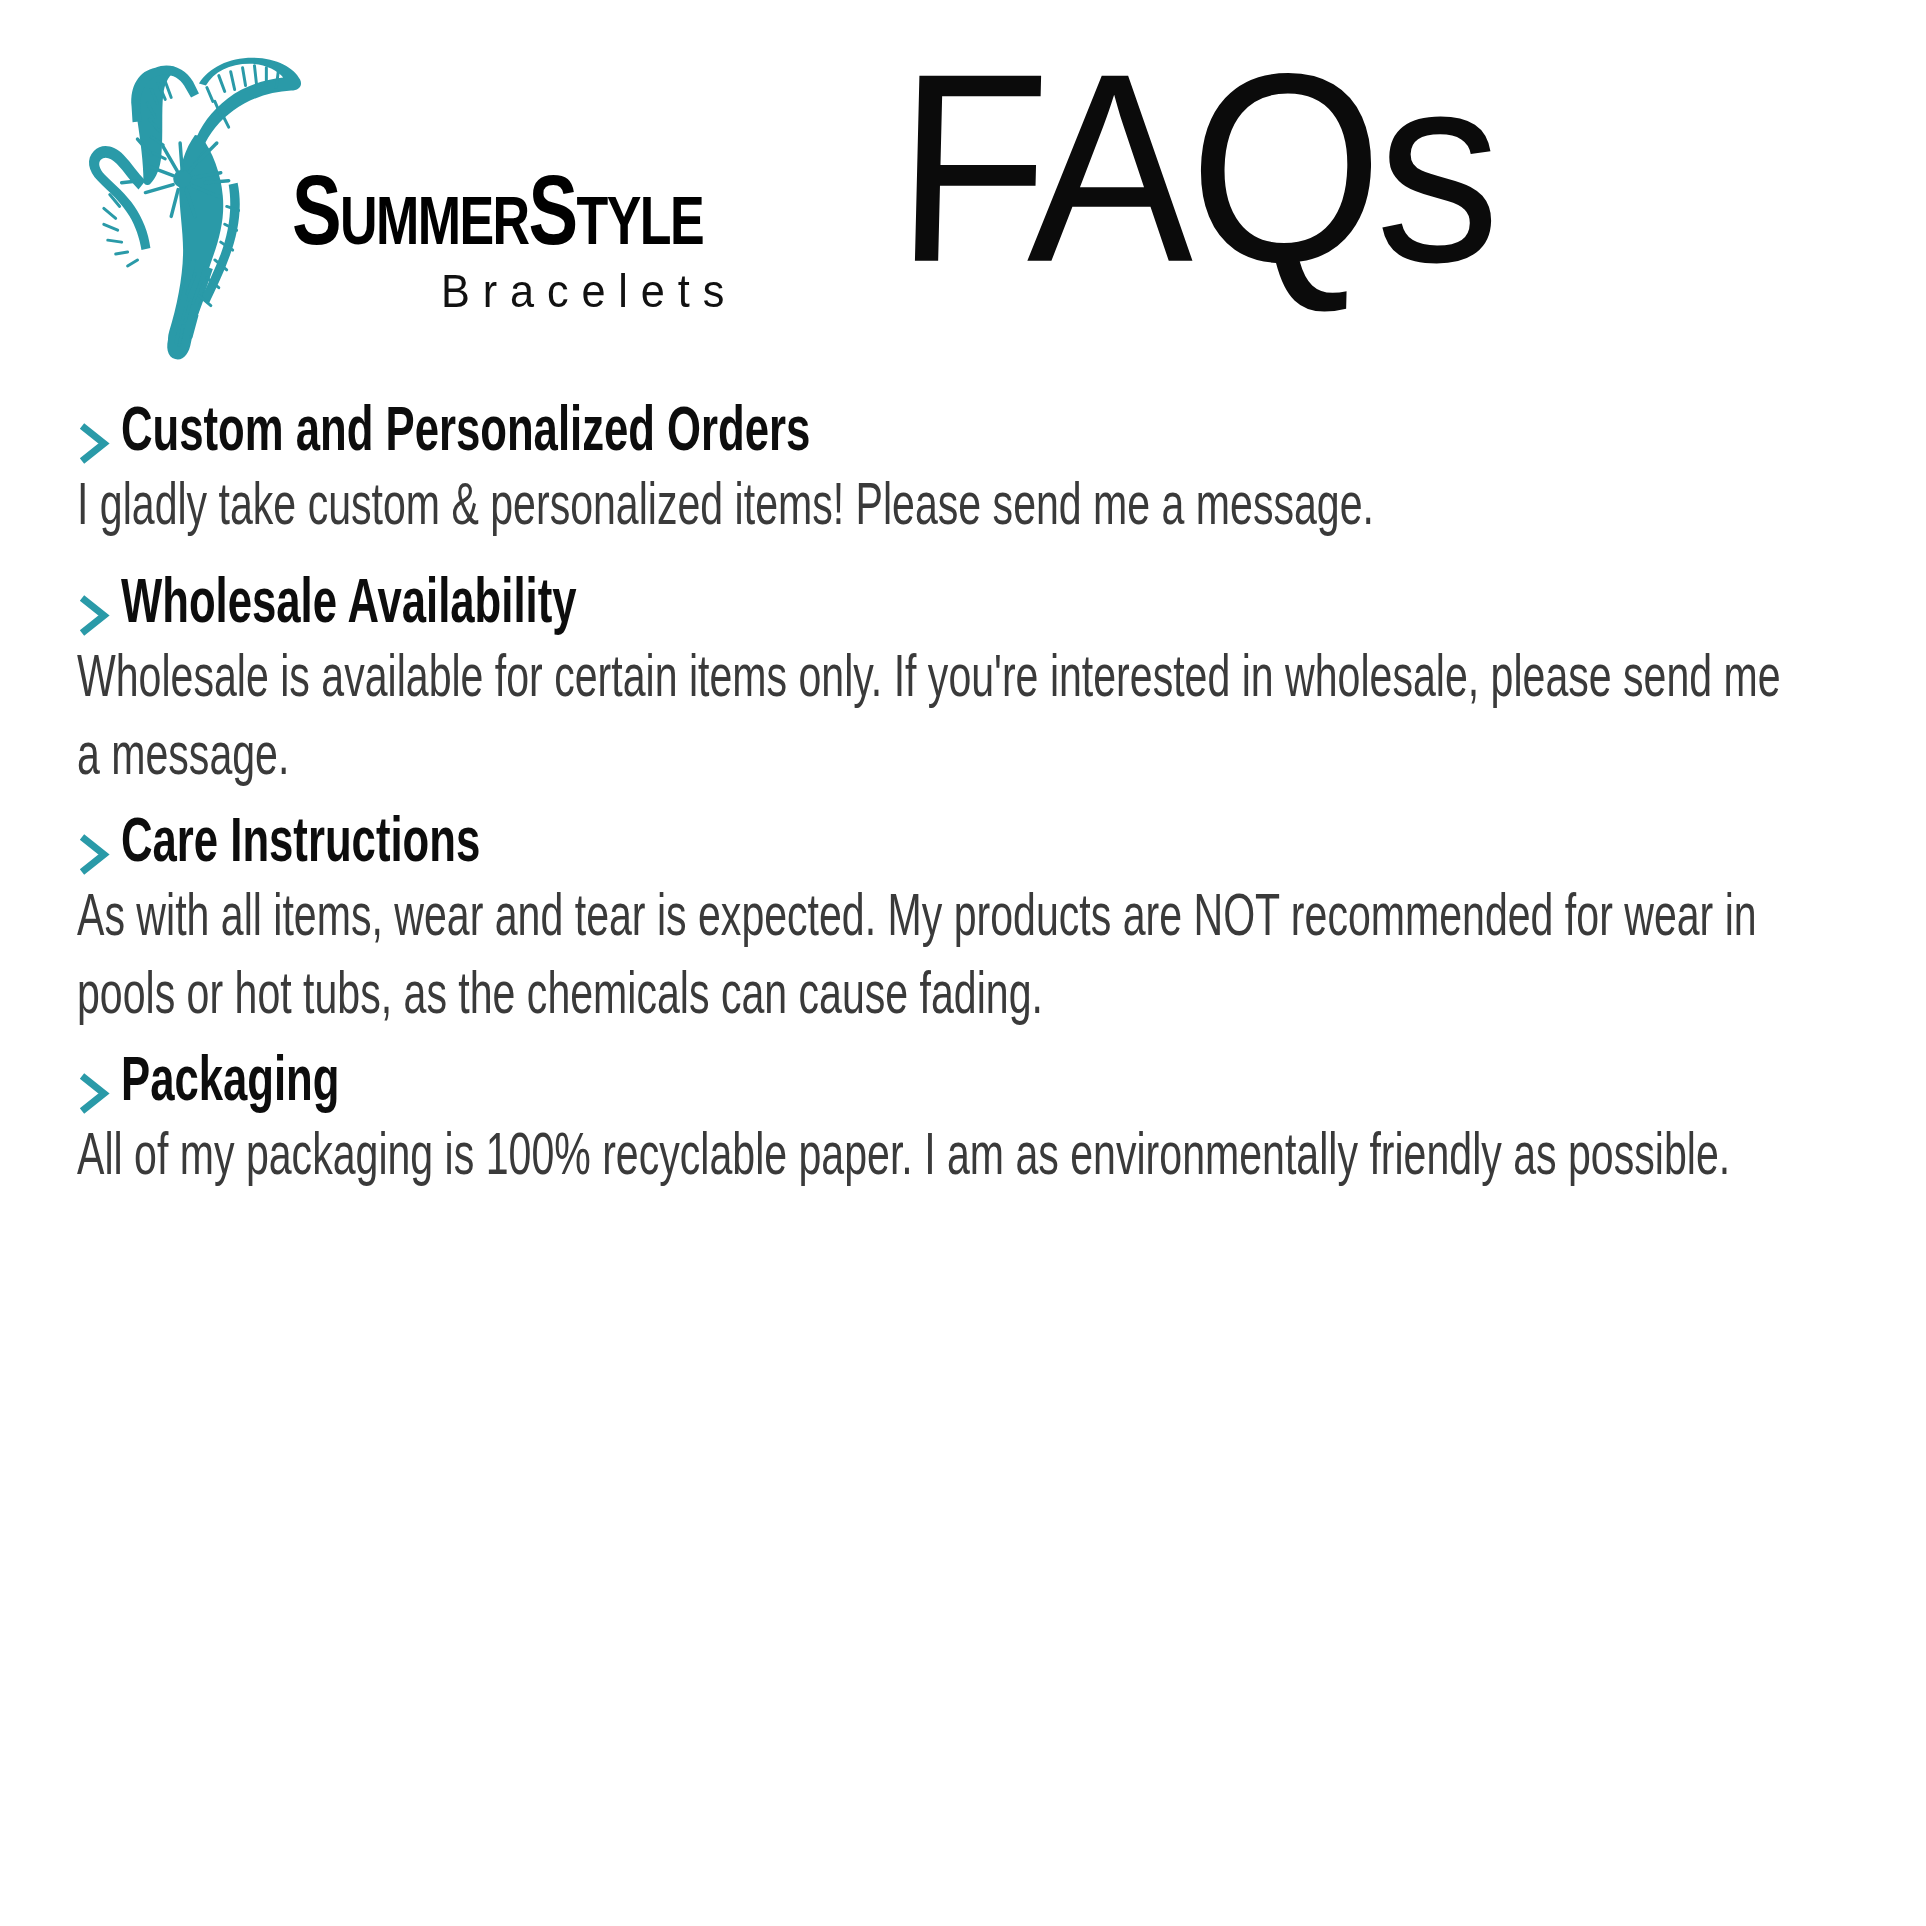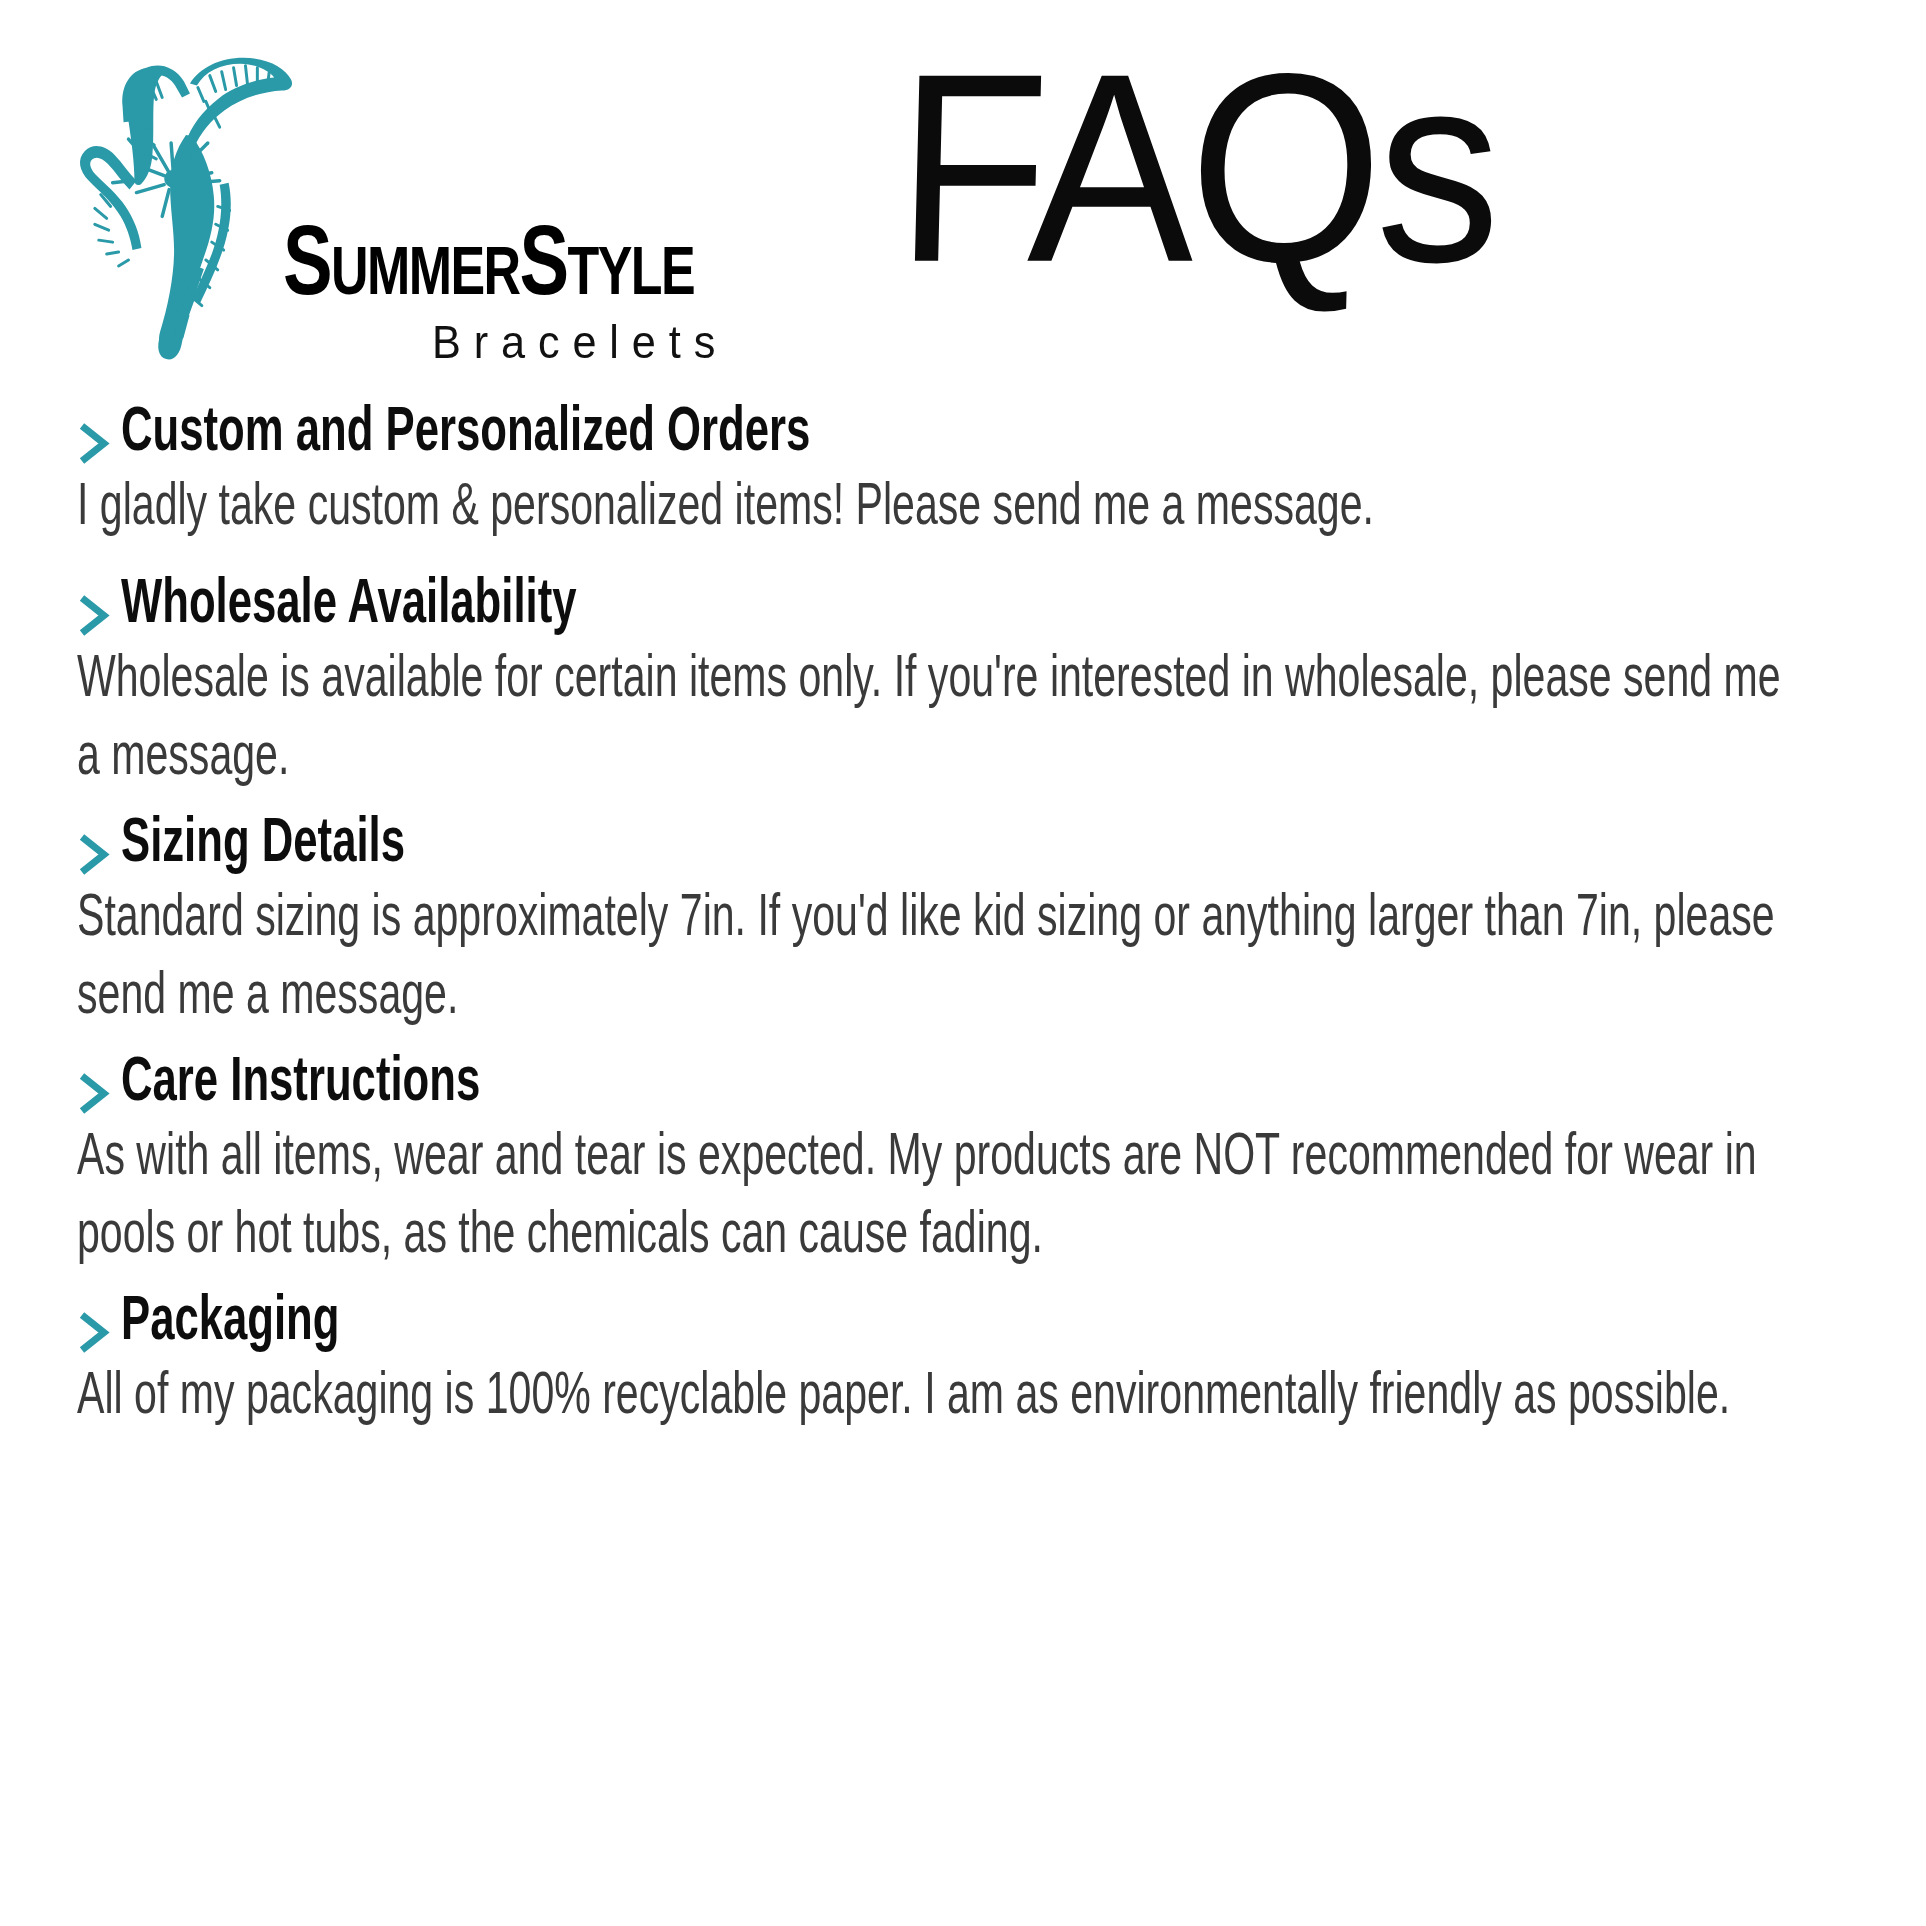--- a/index.html
+++ b/index.html
@@ -24,24 +24,24 @@
   }
 
   
   .header {
     position: relative;
     height: 396px;
   }
 
   .brand {
     position: absolute;
-    left: 71px;
+    left: 80px;
     top: 28px;
     display: flex;
-    align-items: flex-end;
+    align-items: center;
   }
 
   .logo-mark {
     width: 228px;
     height: 337px;
     flex: 0 0 auto;
     margin-top: 4px;
   }
 
   .wordmark {
@@ -292,29 +292,20 @@
     <div class="faq-item">
       <div class="faq-heading">
         <svg class="chevron-icon" viewBox="0 0 34 44" aria-hidden="true">
           <path d="M5 4 L27 21.5 L5 39" fill="none" stroke="#2a9aa8" stroke-width="7" stroke-linecap="butt" stroke-linejoin="miter"></path>
         </svg>
         <div class="faq-heading-text">Wholesale Availability</div>
       </div>
       <div class="faq-body">Wholesale is available for certain items only. If you're interested in wholesale, please send me a message.</div>
     </div>
 
-    <div class="faq-item">
-      <div class="faq-heading">
-        <svg class="chevron-icon" viewBox="0 0 34 44" aria-hidden="true">
-          <path d="M5 4 L27 21.5 L5 39" fill="none" stroke="#2a9aa8" stroke-width="7" stroke-linecap="butt" stroke-linejoin="miter"></path>
-        </svg>
-        <div class="faq-heading-text">Sizing Details</div>
-      </div>
-      <div class="faq-body">Standard sizing is approximately 7in. If you'd like kid sizing or anything larger than 7in, please send me a message.</div>
-    </div>
 
     <div class="faq-item">
       <div class="faq-heading">
         <svg class="chevron-icon" viewBox="0 0 34 44" aria-hidden="true">
           <path d="M5 4 L27 21.5 L5 39" fill="none" stroke="#2a9aa8" stroke-width="7" stroke-linecap="butt" stroke-linejoin="miter"></path>
         </svg>
         <div class="faq-heading-text">Care Instructions</div>
       </div>
       <div class="faq-body">As with all items, wear and tear is expected. My products are NOT recommended for wear in pools or hot tubs, as the chemicals can cause fading.</div>
     </div>

